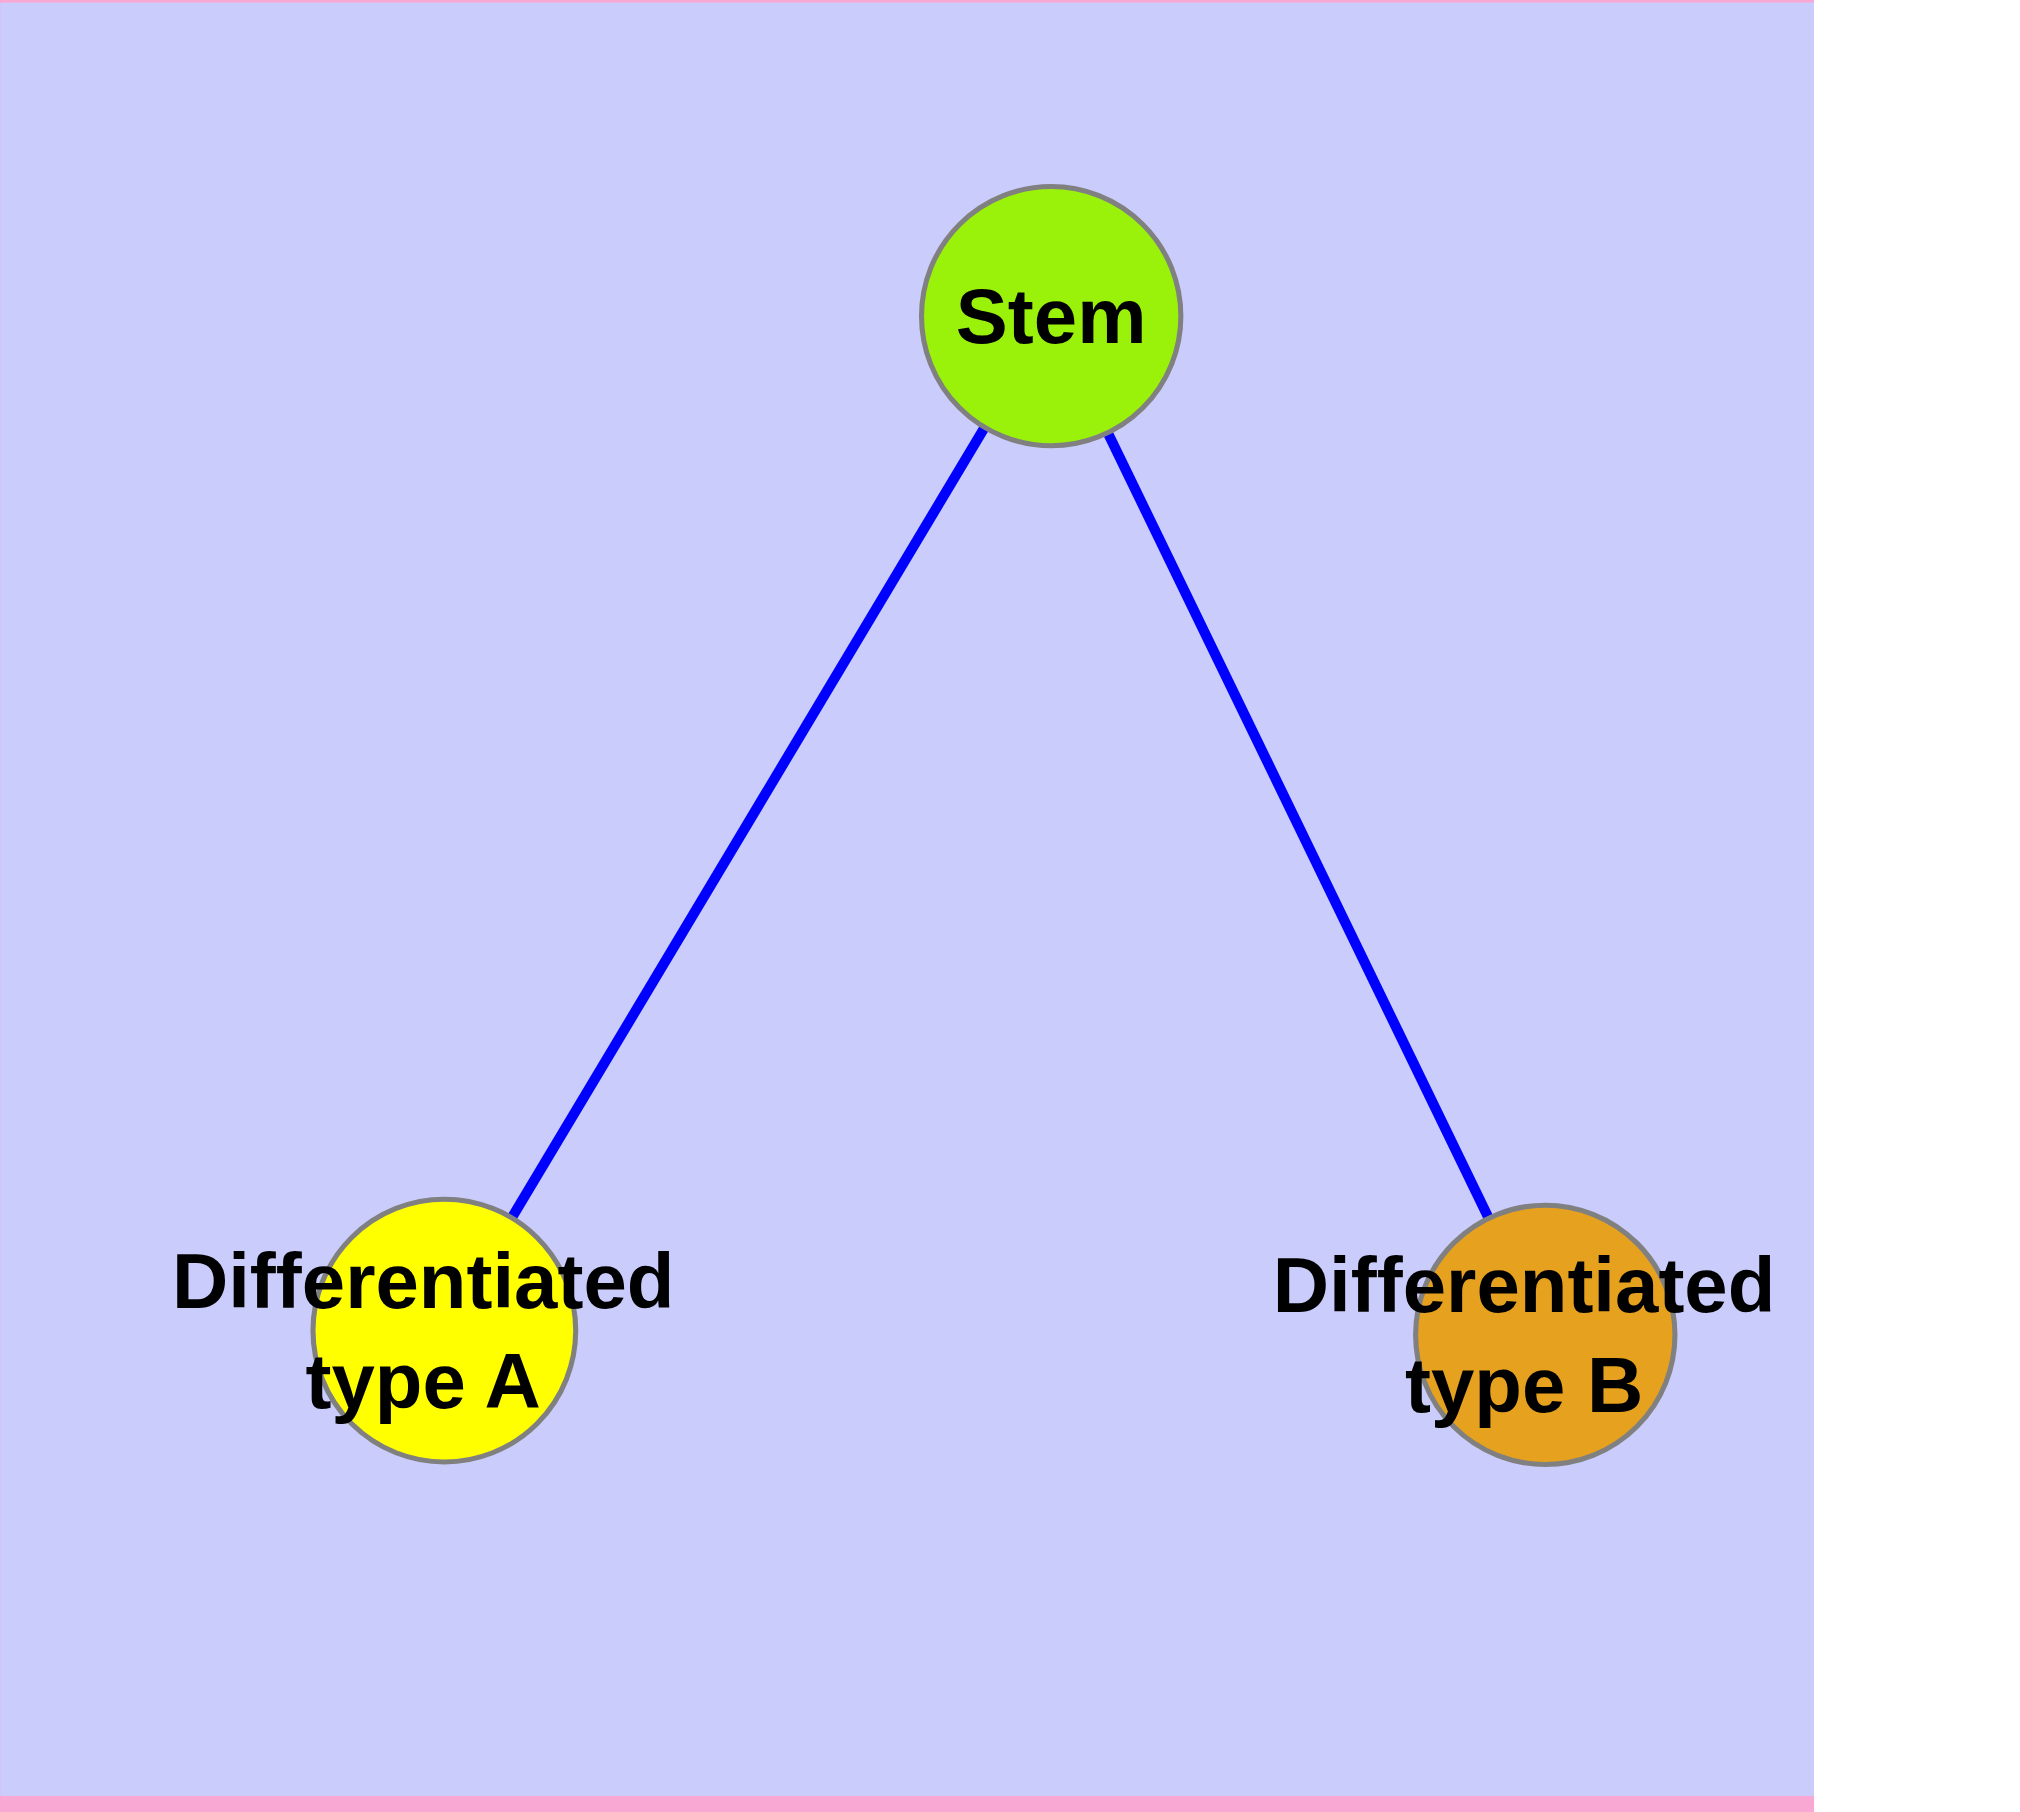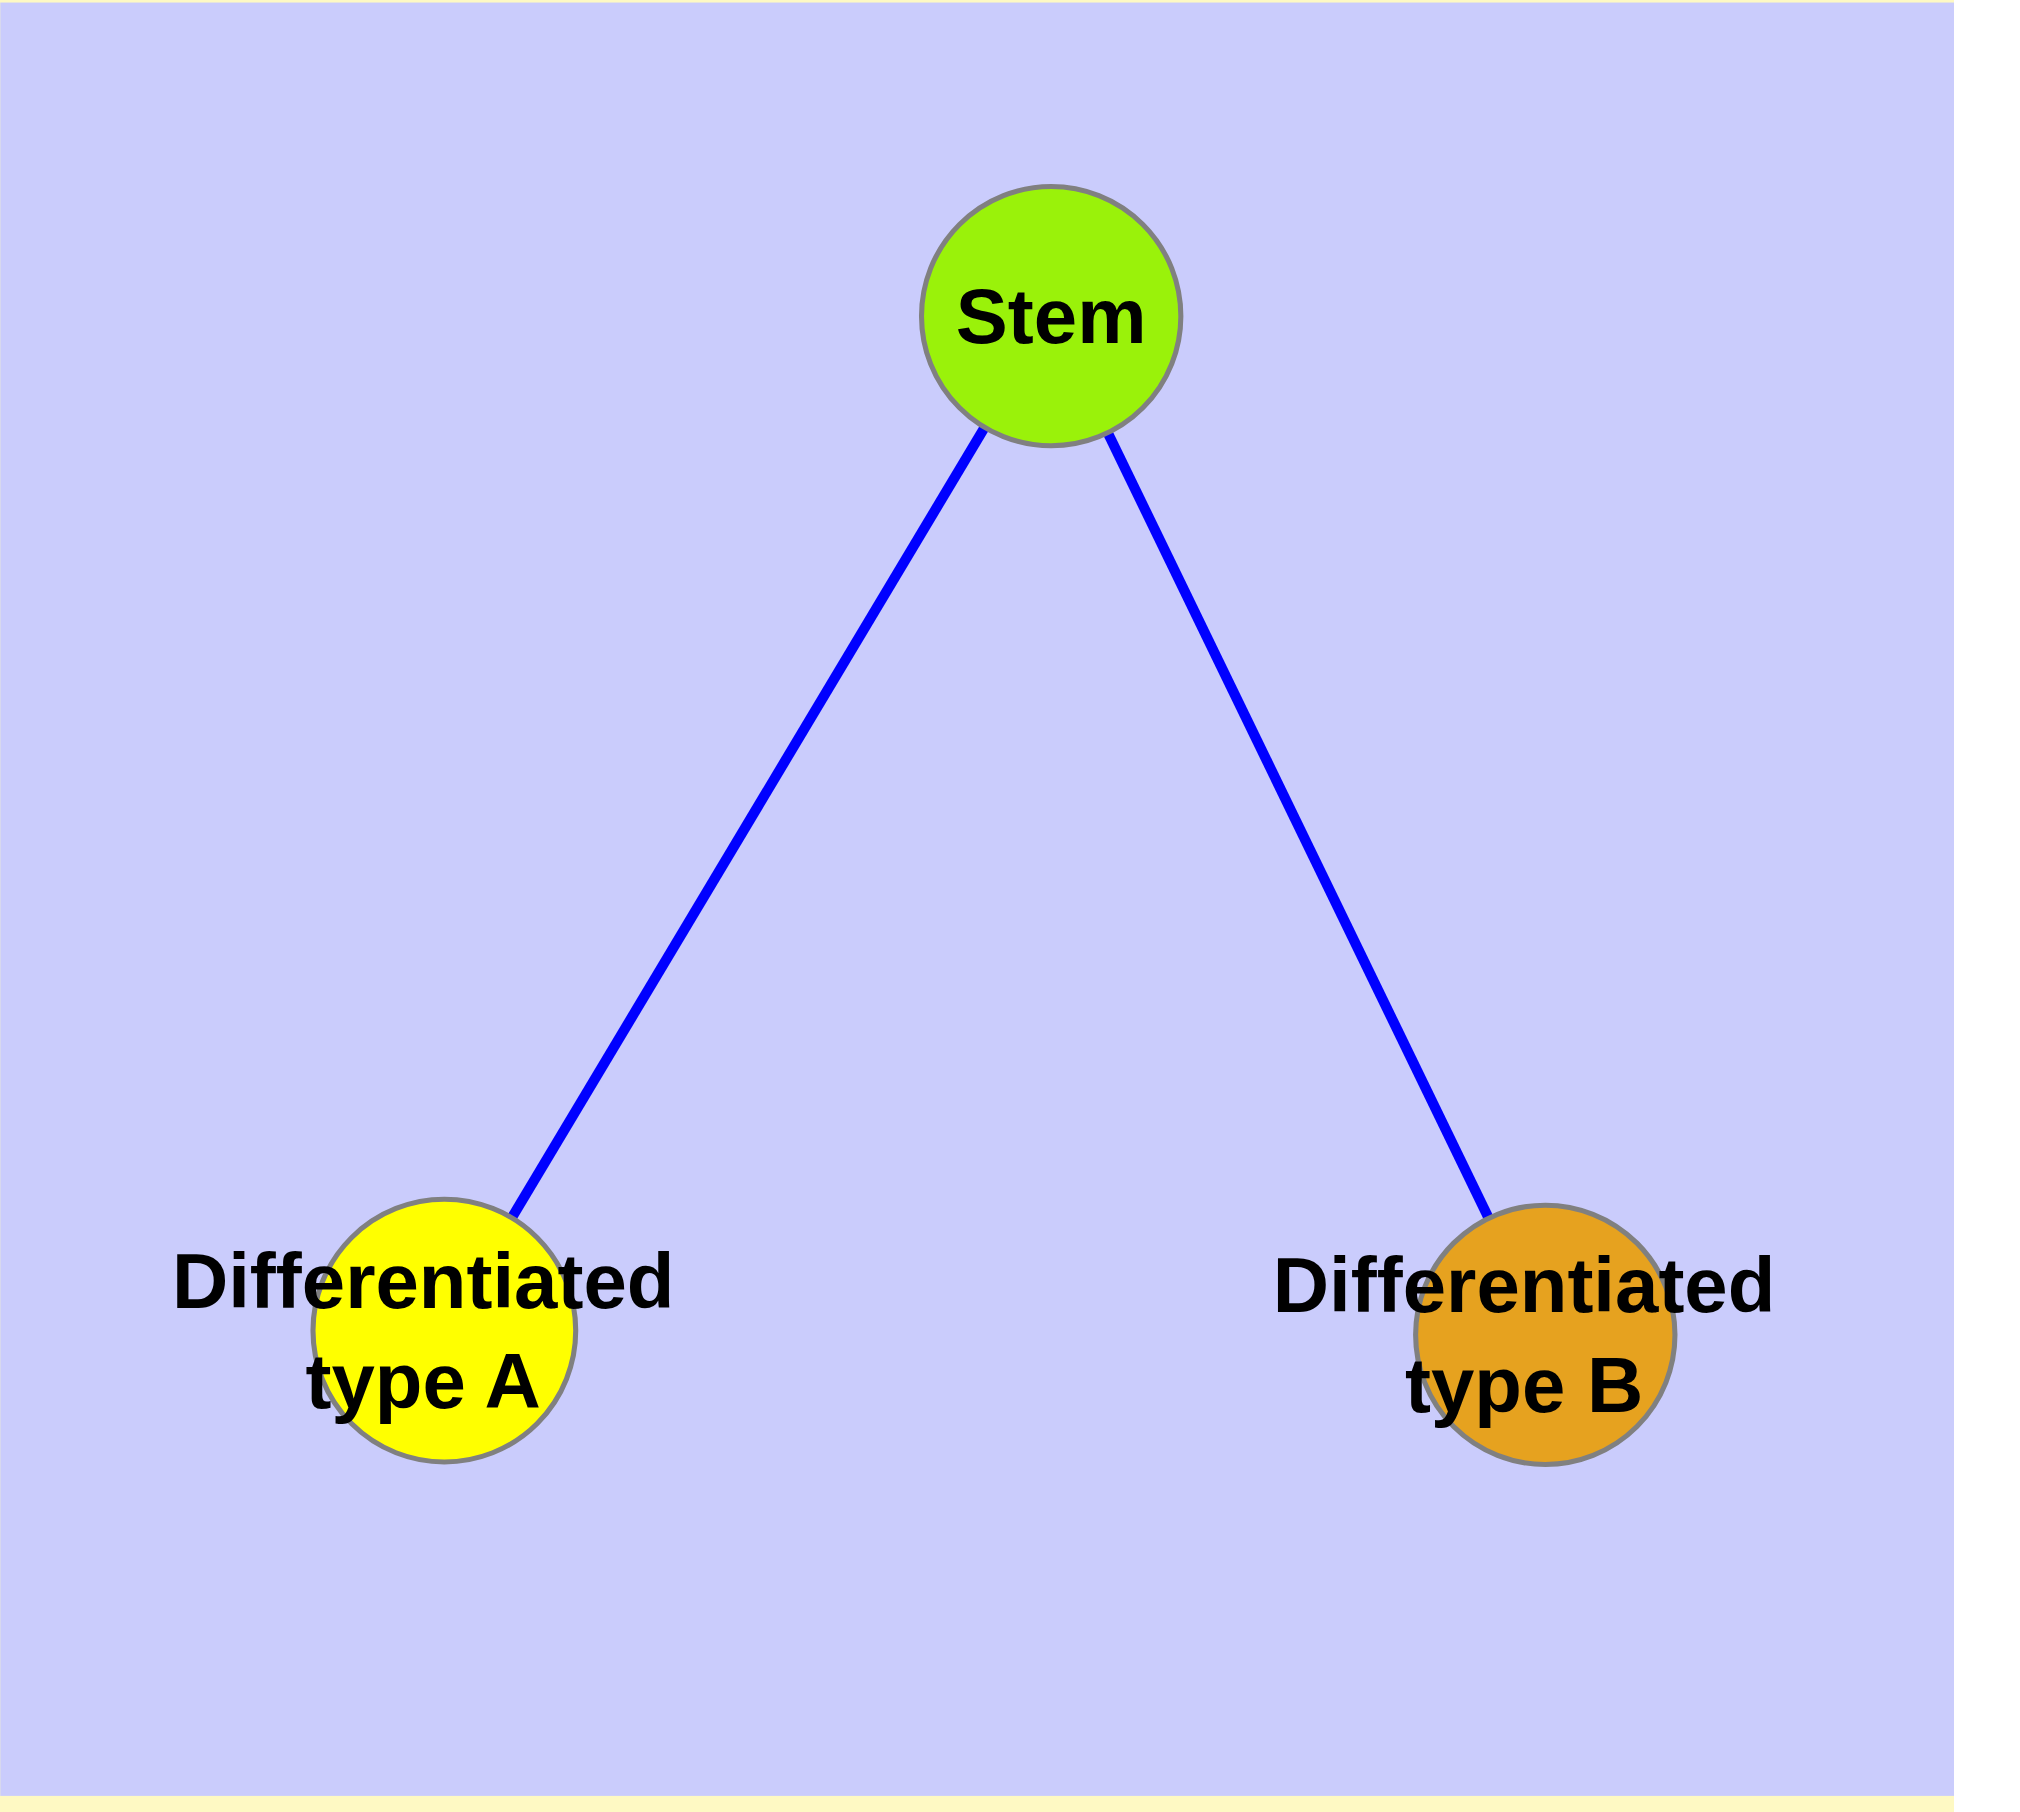--- a/index.html
+++ b/index.html
@@ -3,23 +3,23 @@
 <meta charset="utf-8">
 <style>
   html, body {
     margin: 0;
     padding: 0;
     background: #FFFFFF;
     font-family: "Liberation Sans", sans-serif;
   }
   .stage {
     position: relative;
-    width: 1954px;
+    width: 1814px;
     height: 1812px;
-    background: #fef9c3;
+    background: #f9a8d4;
     overflow: hidden;
   }
   .stage svg {
     position: absolute;
     left: 0;
     top: 0;
     display: block;
   }
   svg text {
     font-family: "Liberation Sans", sans-serif;

